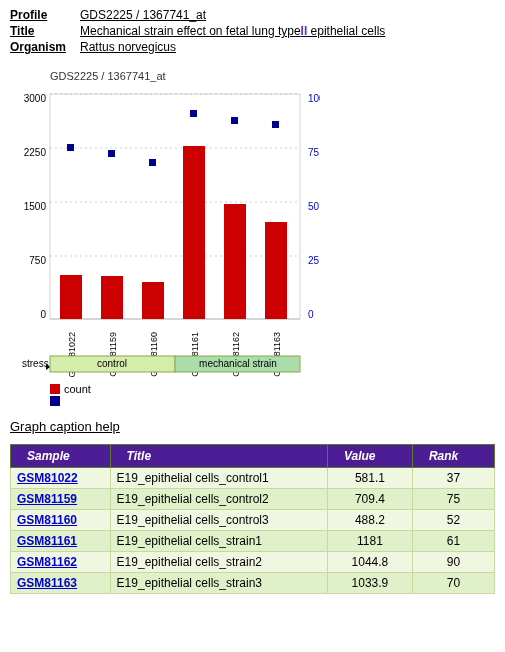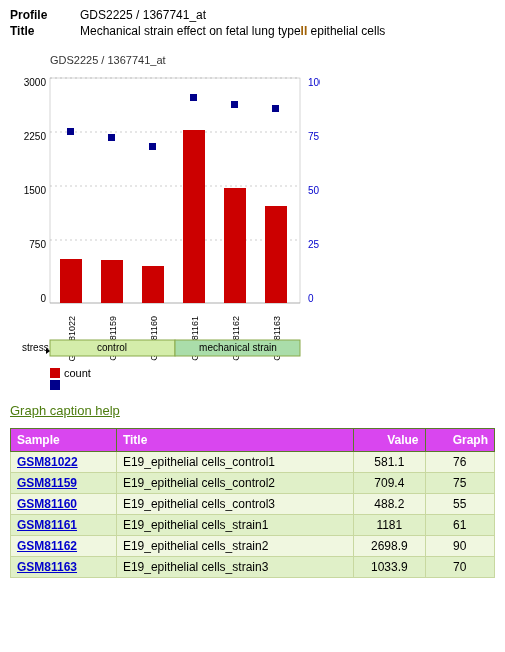--- a/index.html
+++ b/index.html
@@ -8,20 +8,21 @@
       font-size: 12px;
       background: #fff;
       width: 505px;
       min-height: 652px;
       padding: 8px 10px;
       color: #000;
     }
 
     .profile-section {
       margin-bottom: 16px;
+      text-decoration: underline;
     }
 
     .profile-row {
       display: flex;
       margin-bottom: 2px;
     }
 
     .profile-label {
       font-weight: bold;
       width: 70px;
@@ -30,21 +31,21 @@
 
     .profile-value {
       color: #000;
     }
 
     .profile-value.title-text {
       color: #000;
     }
 
     .profile-value .highlight {
-      color: #a16207;
+      color: #6d28d9;
       font-weight: bold;
     }
 
     
     .chart-container {
       margin: 8px 0 4px 0;
       position: relative;
       width: 310px;
     }
 
@@ -76,47 +77,47 @@
     }
 
     .legend-box {
       width: 10px;
       height: 10px;
       flex-shrink: 0;
     }
 
     
     .graph-caption-link {
-      color: #4d7c0f;
+      color: #000000;
       text-decoration: underline;
       cursor: pointer;
       font-size: 13px;
       display: inline-block;
       margin: 8px 16px 10px 0;
     }
 
     
     .data-table {
       border-collapse: collapse;
       width: 100%;
       font-size: 12px;
     }
 
     .data-table th {
-      background-color: #d946ef;
+      background-color: #4c1d95;
       color: #fff;
-      padding: 4px 6px;
+      padding: 4px 16px;
       text-align: left;
       border: 1px solid #5a7a2a;
       font-weight: bold;
+      font-style: italic;
     }
 
     .data-table th.value-col,
     .data-table th.rank-col {
-      text-align: right;
     }
 
     .data-table td {
       padding: 3px 6px;
       border: 1px solid #c8d8a0;
     }
 
     .data-table tbody tr:nth-child(odd) {
       background-color: #f0f7e0;
     }
@@ -146,20 +147,24 @@
 <div class="profile-section">
   <div class="profile-row">
     <span class="profile-label">Profile</span>
     <span class="profile-value">GDS2225 / 1367741_at</span>
   </div>
   <div class="profile-row">
     <span class="profile-label">Title</span>
     <span class="profile-value title-text">
       <span>Mechanical strain effect on fetal lung type</span><span class="highlight">II</span><span> epithelial cells</span>
     </span>
+  </div>
+  <div class="profile-row">
+    <span class="profile-label">Organism</span>
+    <span class="profile-value">Rattus norvegicus</span>
   </div>
 </div>
 
 
 <div class="chart-container">
   <div class="chart-title">GDS2225 / 1367741_at</div>
   <svg class="chart-svg" width="310" height="295" xmlns="http://www.w3.org/2000/svg">
 
     <text x="36" y="18" text-anchor="end" font-size="10" fill="#000">3000</text>
     <text x="36" y="72" text-anchor="end" font-size="10" fill="#000">2250</text>
@@ -236,52 +241,52 @@
 
 <a class="graph-caption-link">Graph caption help</a>
 
 
 <table class="data-table">
   <thead>
     <tr>
       <th>Sample</th>
       <th>Title</th>
       <th class="value-col">Value</th>
-      <th class="rank-col">Graph</th>
+      <th class="rank-col">Rank</th>
     </tr>
   </thead>
   <tbody id="table-body">
   <tr>
         <td class="sample-col"><a href="#">GSM81022</a></td>
         <td>E19_epithelial cells_control1</td>
         <td class="value-col">581.1</td>
-        <td class="rank-col">76</td>
+        <td class="rank-col">37</td>
       </tr>
       <tr>
         <td class="sample-col"><a href="#">GSM81159</a></td>
         <td>E19_epithelial cells_control2</td>
         <td class="value-col">709.4</td>
         <td class="rank-col">75</td>
       </tr>
       <tr>
         <td class="sample-col"><a href="#">GSM81160</a></td>
         <td>E19_epithelial cells_control3</td>
         <td class="value-col">488.2</td>
-        <td class="rank-col">55</td>
+        <td class="rank-col">52</td>
       </tr>
       <tr>
         <td class="sample-col"><a href="#">GSM81161</a></td>
         <td>E19_epithelial cells_strain1</td>
         <td class="value-col">1181</td>
         <td class="rank-col">61</td>
       </tr>
       <tr>
         <td class="sample-col"><a href="#">GSM81162</a></td>
         <td>E19_epithelial cells_strain2</td>
-        <td class="value-col">2698.9</td>
+        <td class="value-col">1044.8</td>
         <td class="rank-col">90</td>
       </tr>
       <tr>
         <td class="sample-col"><a href="#">GSM81163</a></td>
         <td>E19_epithelial cells_strain3</td>
         <td class="value-col">1033.9</td>
         <td class="rank-col">70</td>
       </tr>
     </tbody>
 </table>

